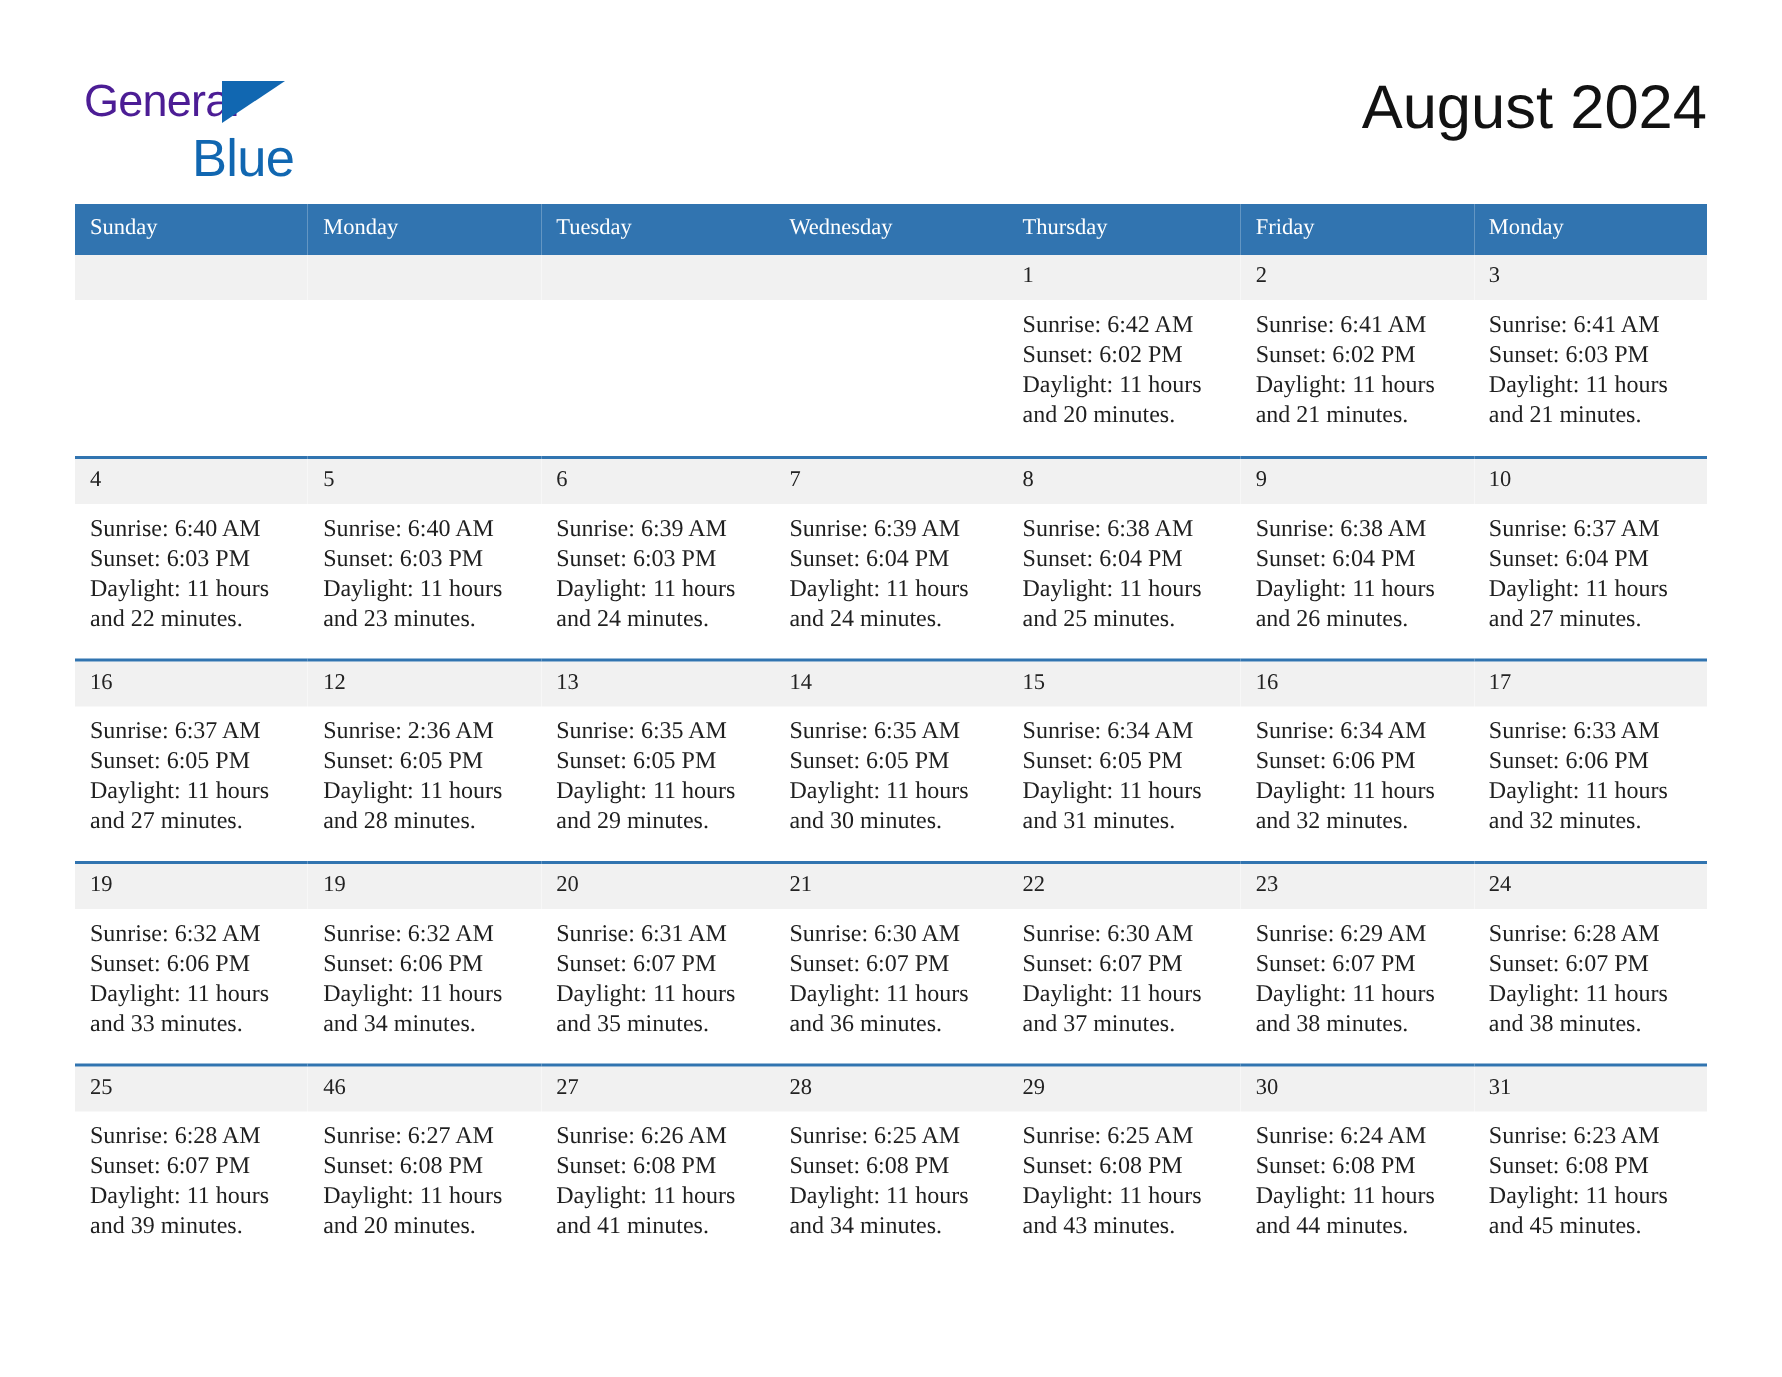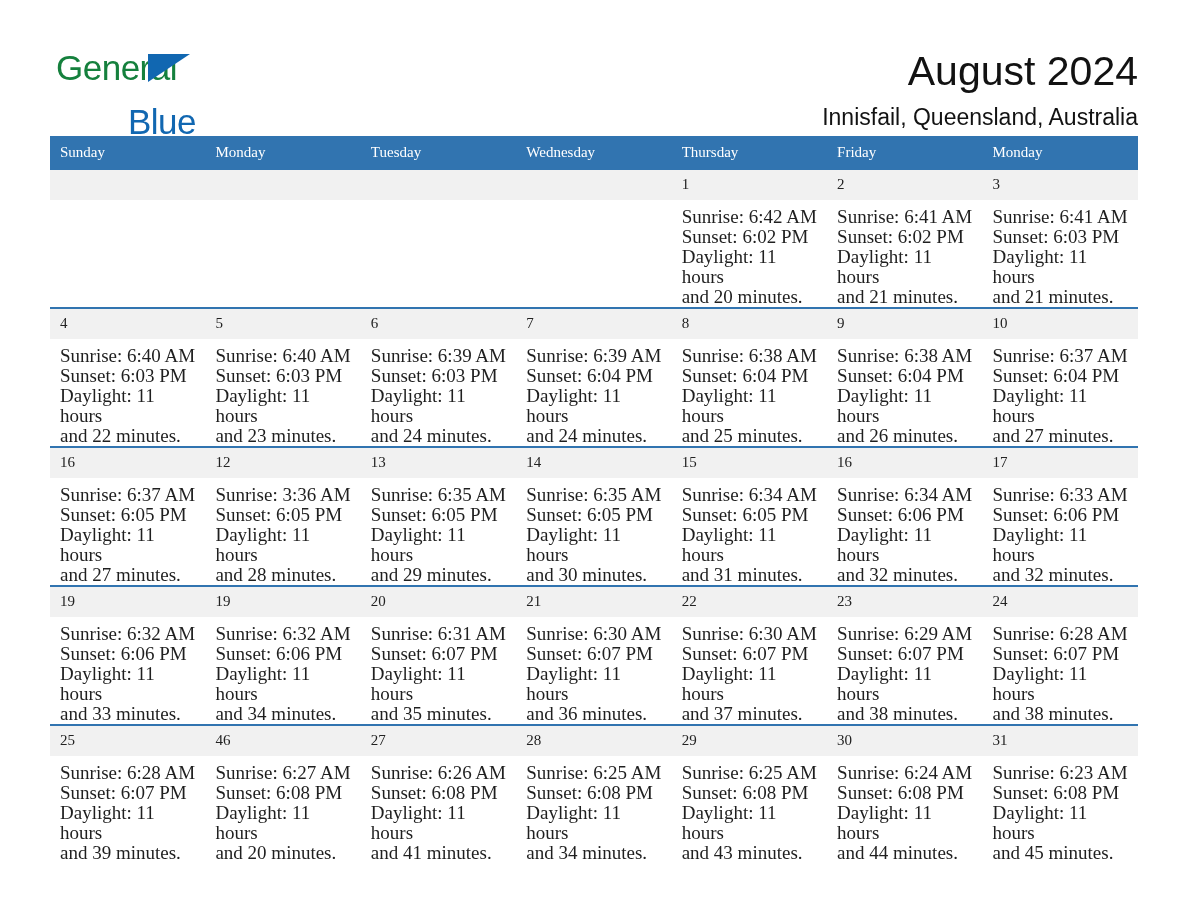--- a/index.html
+++ b/index.html
@@ -34,39 +34,39 @@
   .brand {
     position: relative;
     width: 180px;
     height: 80px;
     flex: 0 0 auto;
   }
   .brand-general {
     position: absolute;
     left: 6px;
     top: 4px;
-    font-size: 35px;
+    font-size: 30px;
     line-height: 40px;
     letter-spacing: -0.5px;
-    color: #15803d;
+    color: #4c1d95;
     font-weight: 400;
   }
   .brand-triangle {
     position: absolute;
     left: 98px;
     top: 10px;
     width: 0;
     height: 0;
     border-left: 42px solid #1167b1;
     border-bottom: 28px solid transparent;
   }
   .brand-blue {
     position: absolute;
     left: 78px;
-    top: 58px;
+    top: 42px;
     font-size: 35px;
     line-height: 40px;
     letter-spacing: -0.5px;
     color: #1167b1;
     font-weight: 400;
   }
   .title-block {
     text-align: right;
     flex: 1 1 auto;
     padding-top: 2px;
@@ -123,21 +123,21 @@
     padding: 6px 0 7px 10px;
     height: 17px;
     box-sizing: content-box;
     line-height: 17px;
   }
   .cell-empty .daynum {
     color: transparent;
   }
   .details {
     padding: 7px 10px 0 10px;
-    font-size: 19px;
+    font-size: 16px;
     line-height: 20px;
     color: #1f1f1f;
   }
   .details div {
     white-space: normal;
   }
 </style>
 </head>
 <body>
 
@@ -146,21 +146,20 @@
   <div class="header">
 
     <div class="brand">
       <span class="brand-general">General</span>
       <span class="brand-triangle"></span>
       <span class="brand-blue">Blue</span>
     </div>
 
     <div class="title-block">
       <div class="cal-title">August 2024</div>
-      <div class="cal-subtitle">Innisfail, Queensland, Australia</div>
     </div>
 
   </div>
 
   <table class="calendar">
     <thead>
       <tr>
         <th>Sunday</th>
         <th>Monday</th>
         <th>Tuesday</th>
@@ -283,21 +282,21 @@
             <div class="details">
               <div>Sunrise: 6:37 AM</div>
               <div>Sunset: 6:05 PM</div>
               <div>Daylight: 11 hours</div>
               <div>and 27 minutes.</div>
             </div>
           </td>
           <td class="day-cell">
             <div class="daynum">12</div>
             <div class="details">
-              <div>Sunrise: 3:36 AM</div>
+              <div>Sunrise: 2:36 AM</div>
               <div>Sunset: 6:05 PM</div>
               <div>Daylight: 11 hours</div>
               <div>and 28 minutes.</div>
             </div>
           </td>
           <td class="day-cell">
             <div class="daynum">13</div>
             <div class="details">
               <div>Sunrise: 6:35 AM</div>
               <div>Sunset: 6:05 PM</div>

